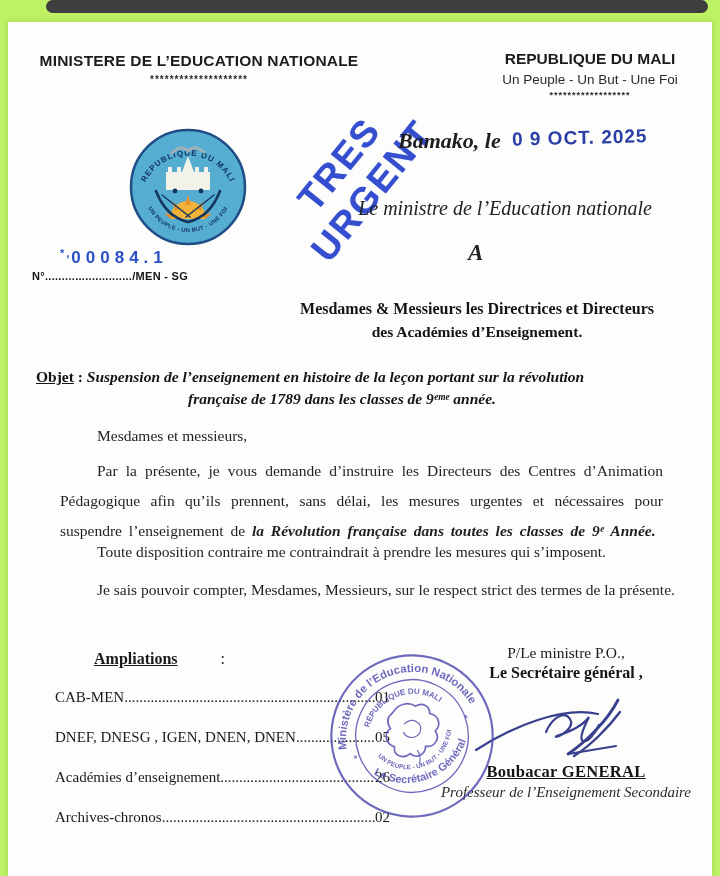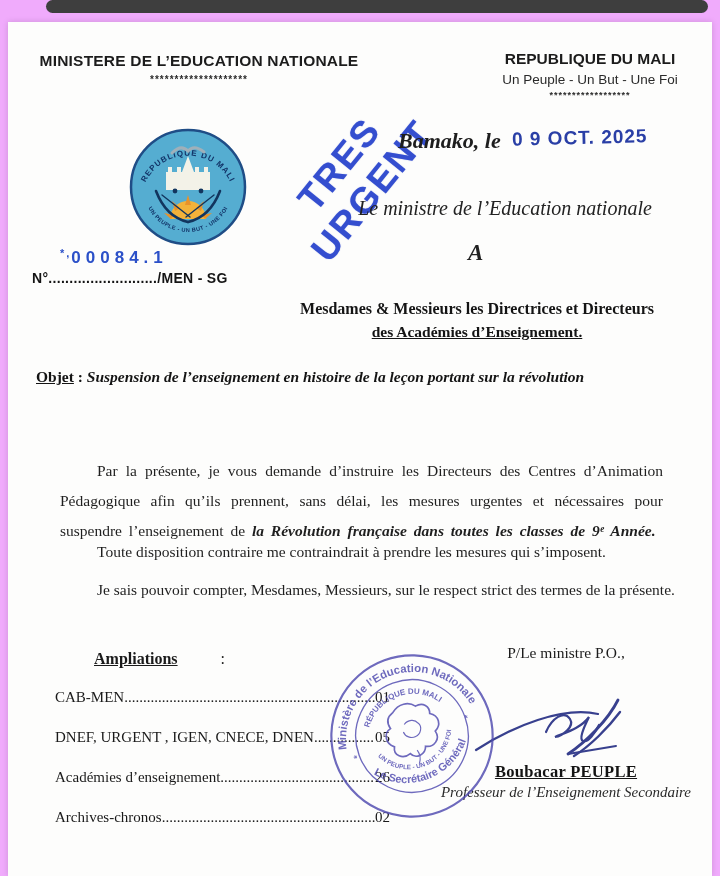--- a/index.html
+++ b/index.html
@@ -1,17 +1,17 @@
 <!DOCTYPE html>
 <html><head>
 <meta charset="utf-8">
 <style>
   html,body{margin:0;padding:0;}
   body{background:#dcdcdc;font-family:"Liberation Serif","DejaVu Serif",serif;}
-  .photo{position:relative;width:720px;height:876px;background:#f0abfc;overflow:hidden;}
+  .photo{position:relative;width:720px;height:876px;background:#bef264;overflow:hidden;}
   .paper{position:absolute;left:8px;top:22px;width:704px;height:854px;background:#fdfdfc;box-shadow:0 0 6px rgba(0,0,0,.15);}
   .topbar{position:absolute;left:46px;top:0;width:662px;height:13px;background:#3e3e3e;border-radius:7px;}
   .abs{position:absolute;}
   .sans{font-family:"Liberation Sans","DejaVu Sans",sans-serif;}
   .serif{font-family:"Liberation Serif","DejaVu Serif",serif;}
   .b{font-weight:bold;}
   .i{font-style:italic;}
   .u{text-decoration:underline;}
   .center{text-align:center;}
   .ministry{left:26px;top:52px;width:346px;font-size:15.5px;color:#1c1c1c;letter-spacing:.2px;}
@@ -21,23 +21,23 @@
   .motto{left:468px;top:72px;width:244px;font-size:13.5px;color:#2a2a2a;}
   .stars-right{left:468px;top:90px;width:244px;font-size:9px;letter-spacing:1px;color:#2a2a2a;}
   .emblem{left:128px;top:127px;width:120px;height:120px;}
   .urgent{left:218px;top:136px;width:276px;font-size:37px;letter-spacing:2px;transform:rotate(-51deg);color:rgba(43,70,205,.92);text-shadow:0 0 1px rgba(43,70,205,.5);}
   .bamako{left:398px;top:128px;font-size:22px;color:#1e1e1e;}
   .datestamp{left:512px;top:127px;font-size:19px;letter-spacing:1px;transform:rotate(-1.5deg);}
   .ministre{left:338px;top:197px;width:334px;font-size:20px;color:#222;}
   .aletter{left:468px;top:240px;font-size:23px;color:#222;}
   .refnum{left:60px;top:247px;font-size:17px;letter-spacing:5px;}
   .refnum .mark{font-size:11px;vertical-align:6px;letter-spacing:2px;}
-  .refline{left:32px;top:270px;font-size:14px;color:#141414;letter-spacing:.3px;}
+  .refline{left:32px;top:270px;font-size:11px;color:#141414;letter-spacing:.3px;}
   .addr1{left:282px;top:300px;width:390px;font-size:16px;color:#141414;}
-  .addr2{left:282px;top:323px;width:390px;font-size:15.5px;color:#141414;text-decoration:underline;}
+  .addr2{left:282px;top:323px;width:390px;font-size:15.5px;color:#141414;}
   .objet1{left:36px;top:368px;font-size:15.5px;color:#141414;}
   .objet2{left:188px;top:390px;font-size:15.5px;color:#141414;}
   .salut{left:97px;top:427px;font-size:15.5px;color:#1f1f1f;}
   .para1{left:60px;top:456px;width:603px;font-size:15.5px;line-height:30px;text-align:justify;text-indent:37px;color:#1f1f1f;word-spacing:3px;}
   .para2{left:60px;top:543px;width:625px;font-size:15.5px;text-indent:37px;color:#1f1f1f;}
   .para3{left:60px;top:581px;width:645px;font-size:15.5px;text-indent:37px;color:#1f1f1f;font-family:Liberation Serif, serif;}
   .amp{left:55px;top:650px;width:335px;font-size:15px;color:#1a1a1a;}
   .amp .title{font-size:16px;margin-left:39px;}
   .amp-row{display:flex;line-height:22px;margin-top:18px;}
   .amp-row .dots{flex:1;overflow:hidden;white-space:nowrap;}
@@ -113,62 +113,65 @@
   <div class="abs serif i center ministre">Le ministre de l’Education nationale</div>
   <div class="abs serif i b aletter">A</div>
 
   <div class="abs sans b refnum" style="color:#2b50c8"><span class="mark">*,</span><span>00084.1</span></div>
   <div class="abs sans b refline">N°........................../MEN - SG</div>
 
   <div class="abs serif b center addr1">Mesdames &amp; Messieurs les Directrices et Directeurs</div>
   <div class="abs serif b center addr2">des Académies d’Enseignement.</div>
 
   <div class="abs serif objet1"><span class="b u">Objet</span><span class="b"> : </span><span class="b i">Suspension de l’enseignement en histoire de la leçon portant sur la révolution</span></div>
-
+  <div class="abs serif b i objet2">française de 1789 dans les classes de 9ᵉᵐᵉ année.</div>
+
+  <div class="abs serif salut">Mesdames et messieurs,</div>
   <div class="abs serif para1"><span>Par la présente, je vous demande d’instruire les Directeurs des Centres d’Animation Pédagogique afin qu’ils prennent, sans délai, les mesures urgentes et nécessaires pour suspendre l’enseignement de </span><span class="b i">la Révolution française dans toutes les classes de 9ᵉ Année.</span></div>
   <div class="abs serif para2">Toute disposition contraire me contraindrait à prendre les mesures qui s’imposent.</div>
   <div class="abs serif para3">Je sais pouvoir compter, Mesdames, Messieurs, sur le respect strict des termes de la présente.</div>
 
   <div class="abs serif amp">
     <div><span class="b u title">Ampliations</span><span class="title"> :</span></div>
     <div class="amp-row">
         <span>CAB-MEN</span>
         <span class="dots">....................................................................</span>
         <span>01</span>
       </div>
     <div class="amp-row">
-        <span>DNEF, URGENT , IGEN, CNECE, DNEN</span>
+        <span>DNEF, DNESG , IGEN, DNEN, DNEN</span>
         <span class="dots">....................................................................</span>
         <span>05</span>
       </div>
     <div class="amp-row">
         <span>Académies d’enseignement</span>
         <span class="dots">....................................................................</span>
         <span>26</span>
       </div>
     <div class="amp-row">
         <span>Archives-chronos</span>
         <span class="dots">....................................................................</span>
         <span>02</span>
       </div>
   </div>
 
   <div class="abs serif center po">P/Le ministre P.O.,</div>
+  <div class="abs serif b center sg">Le Secrétaire général ,</div>
 
   <svg class="abs sig" viewBox="0 0 210 82">
     <g fill="none" stroke="#38408e" stroke-width="2.2" stroke-linecap="round">
       <path d="M8,62 C45,38 95,18 130,26"></path>
       <path d="M78,44 c6,-14 18,-22 24,-13 c5,8 -8,17 -15,18 c12,-5 26,-9 34,-20 c-6,12 -10,22 -6,24 c5,2 12,-8 16,-16"></path>
       <path d="M150,12 C140,32 118,54 100,66" stroke-width="2.8"></path>
       <path d="M152,24 C140,40 122,58 106,68" stroke-width="2.4"></path>
       <path d="M100,66 L148,58" stroke-width="2"></path>
     </g>
   </svg>
 
-  <div class="abs serif b u center name">Boubacar PEUPLE</div>
+  <div class="abs serif b u center name">Boubacar GENERAL</div>
   <div class="abs serif i center subtitle">Professeur de l’Enseignement Secondaire</div>
 
   <svg class="abs stamp" viewBox="0 0 200 200">
     <defs>
       <path id="stOutTop" d="M 20,104 A 80,80 0 0 1 180,104"></path>
       <path id="stOutBot" d="M 26,96 A 76,76 0 0 0 174,96"></path>
       <path id="stInTop" d="M 46,104 A 54,54 0 0 1 154,104"></path>
       <path id="stInBot" d="M 50,98 A 51,51 0 0 0 150,98"></path>
     </defs>
     <g stroke="#4f4ab0" fill="none">

